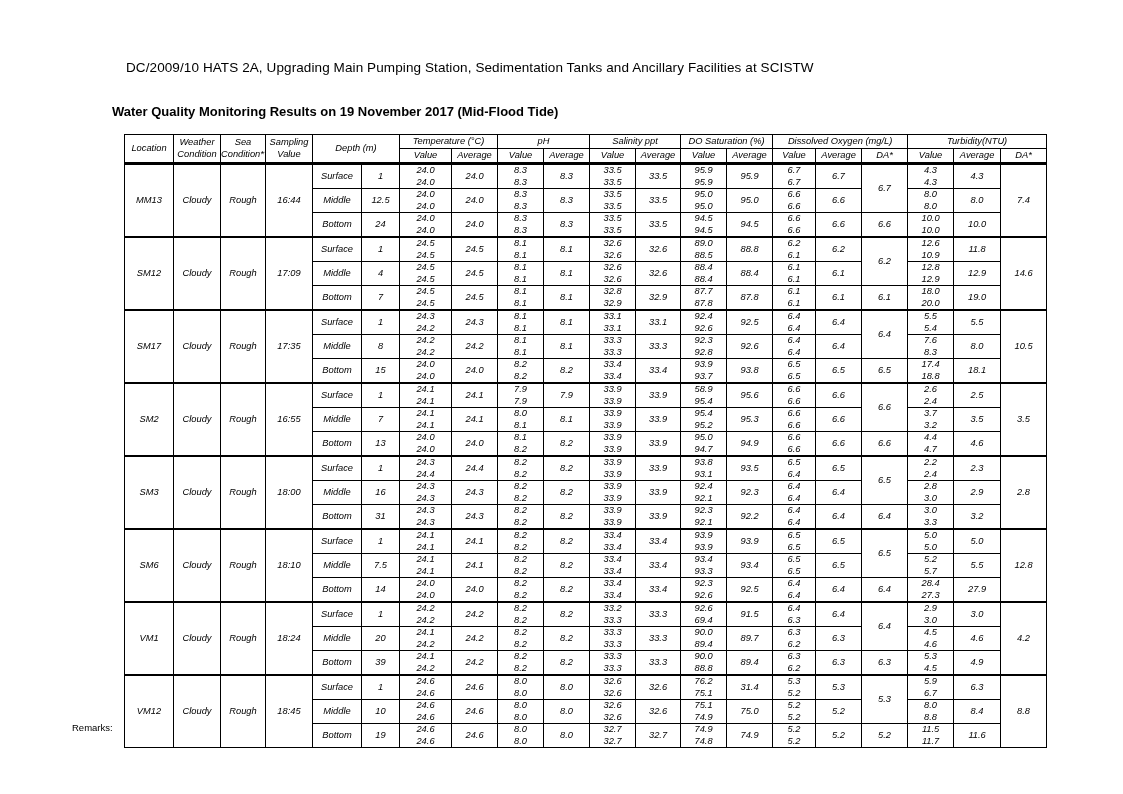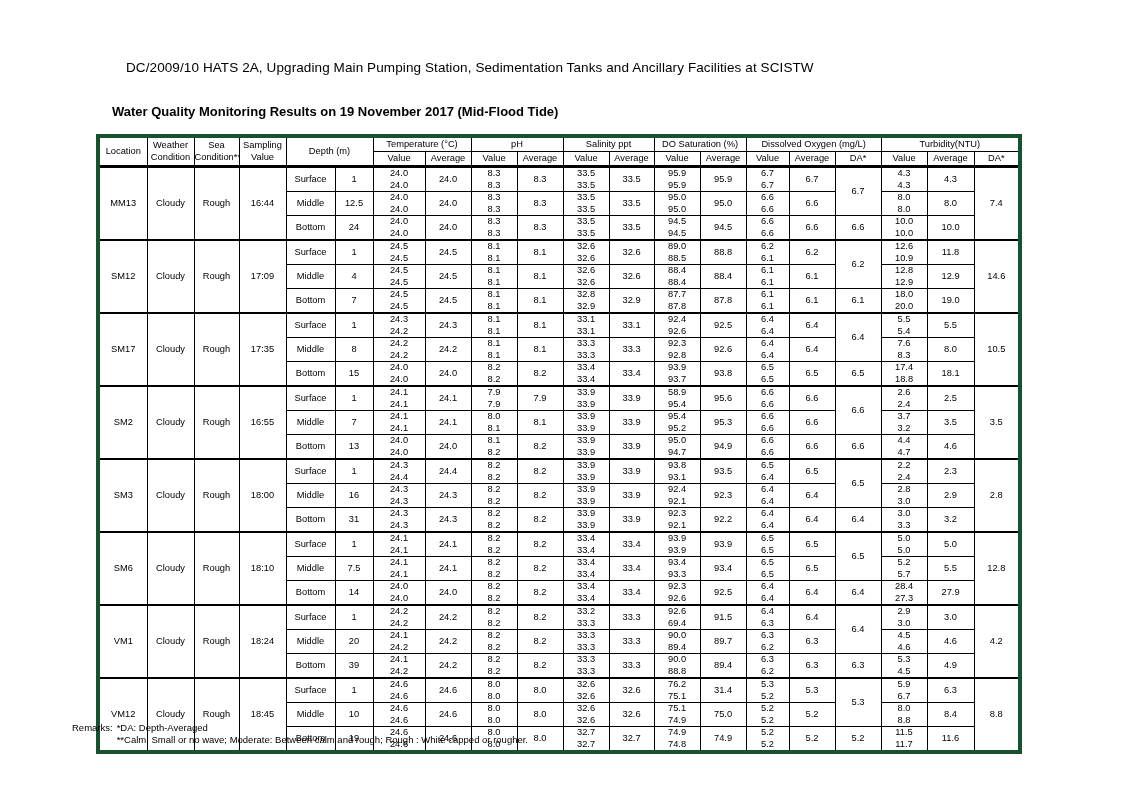--- a/index.html
+++ b/index.html
@@ -11,39 +11,40 @@
   }
   .title {
     position:absolute; left:112px; top:60px;
     font-size:13.5px; font-weight:normal; letter-spacing:0.1px;margin-left:14px;
   }
   .subtitle {
     position:absolute; left:112px; top:104px;
     font-size:13px; font-weight:bold;text-align:center;
   }
   table.results {
-    position:absolute; left:96px; top:134px; width:922px;
+    position:absolute; left:124px; top:134px; width:922px;
     border-collapse:collapse; table-layout:fixed;
-    border:4px solid #14532d;
+    border:1px solid #14532d;
+    font-style:italic;
   }
   table.results th, table.results td {
     border:1px solid #000;
     font-size:9.3px; font-weight:normal;
     text-align:center; vertical-align:middle;
     padding:0; overflow:hidden; line-height:11.5px;
   }
   thead { border-bottom:3px solid #000; }
   thead th { height:13px; line-height:12px; }
   tbody tr { height:23px; }
   tbody tr.station-start td { border-top:2px solid #000; }
   td.vcell div { line-height:11.5px; }
   .remarks {
     position:absolute; left:72px; top:722px;
     font-size:9.5px; line-height:12px;
-    display:flex; gap:4px;
+    display:flex; gap:24px;
   }
   .remarks-lines { display:flex; flex-direction:column; }
 </style>
 </head>
 <body>
 
 <div class="page">
 
   <div class="title">DC/2009/10 HATS 2A, Upgrading Main Pumping Station, Sedimentation Tanks and Ancillary Facilities at SCISTW</div>
   <div class="subtitle">Water Quality Monitoring Results on 19 November 2017 (Mid-Flood Tide)</div>
@@ -982,19 +983,15 @@
             <div>11.5</div>
             <div>11.7</div>
           </td>
           <td>11.6</td>
         </tr>
       </tbody>
   </table>
 
   <div class="remarks">
     <div>Remarks:</div>
-    <div class="remarks-lines">
-      <div>*DA: Depth-Averaged</div>
-      <div>**Calm: Small or no wave; Moderate: Between calm and rough; Rough : White capped or rougher.</div>
-    </div>
   </div>
 
 </div>
 
 </body></html>

